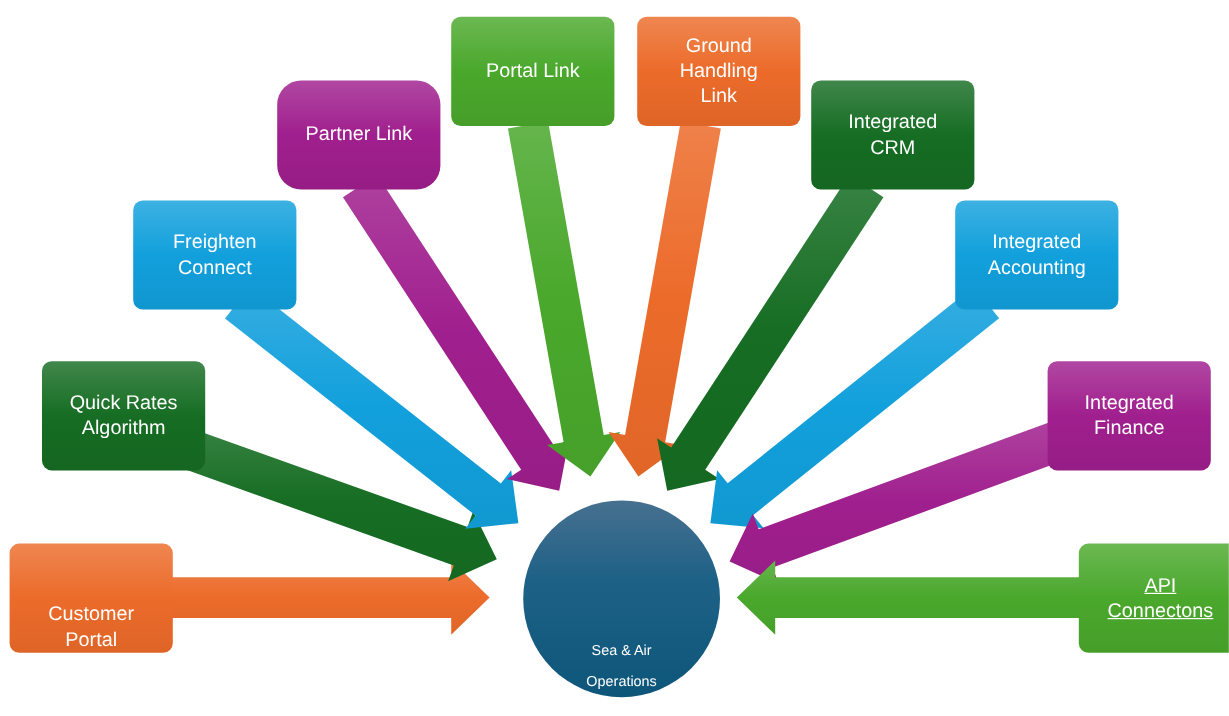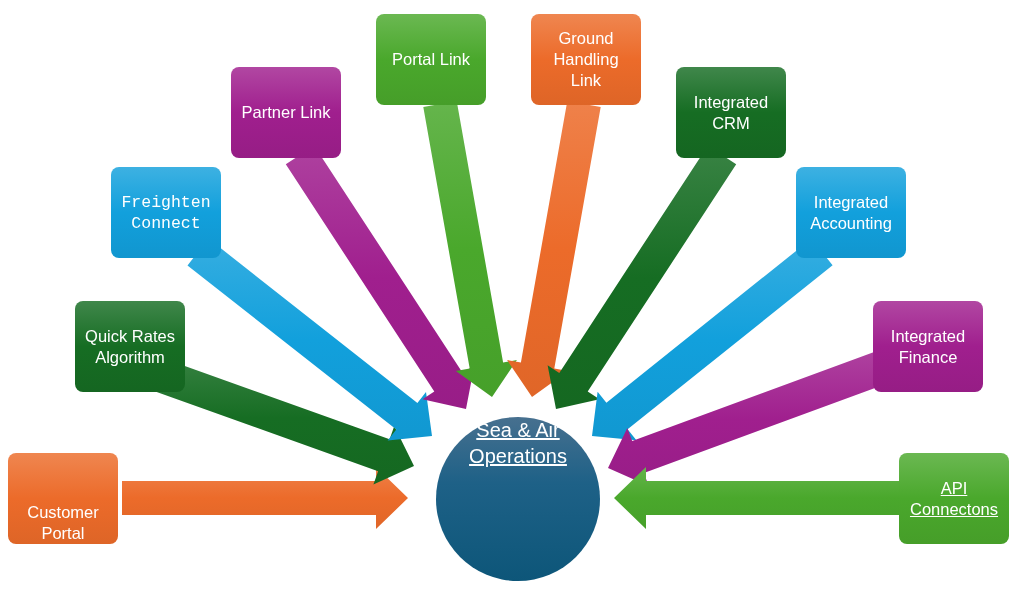--- a/index.html
+++ b/index.html
@@ -1,30 +1,30 @@
 <!DOCTYPE html>
 <html><head>
 <meta charset="utf-8">
 <style>
   html, body { margin: 0; padding: 0; background: #ffffff; }
   body { width: 1024px; height: 597px; position: relative; overflow: hidden;
          font-family: "Liberation Sans", "DejaVu Sans", sans-serif; }
   #diagram { position: absolute; left: 0; top: 0; width: 1024px; height: 597px; }
   .box {
-    position: absolute; width: 110px; height: 91px; border-radius: 8px;
+    position: absolute; width: 136px; height: 91px; border-radius: 8px;
     display: flex; align-items: center; justify-content: center; text-align: center;
     color: #ffffff; font-size: 16.5px; line-height: 21px;
     box-sizing: border-box; padding: 0 0; white-space: pre-line;
   }
   .box span { display: block; }
   .hub {
     position: absolute; left: 436px; top: 417px; width: 164px; height: 164px; border-radius: 50%;
     background: linear-gradient(#47708f, #1e6187 40%, #0d5679);
-    display: flex; align-items: flex-start; justify-content: center; text-align: center;
-    color: #ffffff; font-size: 20px; line-height: 26px; white-space: pre-line; text-decoration: underline;
+    display: flex; align-items: flex-end; justify-content: center; text-align: center;
+    color: #ffffff; font-size: 12px; line-height: 26px; white-space: pre-line;
   }
 </style>
 </head>
 <body>
 
 <svg id="diagram" xmlns="http://www.w3.org/2000/svg" width="1024" height="597">
   <defs id="defs">
       <linearGradient id="grad0" x1="0" y1="0" x2="0" y2="1">
         <stop offset="0" stop-color="#ef814a"></stop>
         <stop offset="0.5" stop-color="#ec6b2a"></stop>
@@ -86,25 +86,25 @@
       <polygon points="707.8,145.7 559.3,372.9 547.6,365.3 556.0,409.0 599.5,399.2 587.7,391.5 736.2,164.3" fill="url(#grad6)"></polygon>
       <polygon points="811.4,238.7 606.4,402.7 597.6,391.8 592.0,436.0 636.4,440.2 627.6,429.3 832.6,265.3" fill="url(#grad7)"></polygon>
       <polygon points="874.1,352.0 632.2,441.0 627.3,427.9 608.0,468.0 648.7,486.1 643.9,472.9 885.9,384.0" fill="url(#grad8)"></polygon>
       <polygon points="900.0,481.0 646.0,481.0 646.0,467.0 614.0,498.0 646.0,529.0 646.0,515.0 900.0,515.0" fill="url(#grad9)"></polygon>
     </g>
 </svg>
 
 <div id="boxes">
   <div class="box" style="left: 8px; top: 453px; background: linear-gradient(rgb(239, 134, 80), rgb(236, 107, 42) 50%, rgb(222, 101, 39)); align-items: flex-end;"><span>Customer
 Portal</span></div>
-  <div class="box" style="left: 35px; top: 301px; background: linear-gradient(rgb(64, 135, 75), rgb(22, 109, 35) 50%, rgb(21, 102, 33)); margin-left: 40px;"><span>Quick Rates
+  <div class="box" style="left: 35px; top: 301px; background: linear-gradient(rgb(64, 135, 75), rgb(22, 109, 35) 50%, rgb(21, 102, 33));"><span>Quick Rates
 Algorithm</span></div>
-  <div class="box" style="left: 111px; top: 167px; background: linear-gradient(rgb(61, 177, 226), rgb(18, 160, 220) 50%, rgb(17, 150, 207)); font-family: Liberation Mono, monospace;"><span>Freighten
+  <div class="box" style="left: 111px; top: 167px; background: linear-gradient(rgb(61, 177, 226), rgb(18, 160, 220) 50%, rgb(17, 150, 207));"><span>Freighten
 Connect</span></div>
-  <div class="box" style="left: 231px; top: 67px; background: linear-gradient(rgb(177, 71, 162), rgb(160, 31, 142) 50%, rgb(150, 29, 133));"><span>Partner Link</span></div>
+  <div class="box" style="left: 231px; top: 67px; background: linear-gradient(rgb(177, 71, 162), rgb(160, 31, 142) 50%, rgb(150, 29, 133)); border-radius: 20px;"><span>Partner Link</span></div>
   <div class="box" style="left: 376px; top: 14px; background: linear-gradient(rgb(107, 184, 82), rgb(74, 168, 44) 50%, rgb(70, 158, 41));"><span>Portal Link</span></div>
   <div class="box" style="left: 531px; top: 14px; background: linear-gradient(rgb(239, 134, 80), rgb(236, 107, 42) 50%, rgb(222, 101, 39));"><span>Ground
 Handling
 Link</span></div>
   <div class="box" style="left: 676px; top: 67px; background: linear-gradient(rgb(64, 135, 75), rgb(22, 109, 35) 50%, rgb(21, 102, 33));"><span>Integrated
 CRM</span></div>
   <div class="box" style="left: 796px; top: 167px; background: linear-gradient(rgb(61, 177, 226), rgb(18, 160, 220) 50%, rgb(17, 150, 207));"><span>Integrated
 Accounting</span></div>
   <div class="box" style="left: 873px; top: 301px; background: linear-gradient(rgb(177, 71, 162), rgb(160, 31, 142) 50%, rgb(150, 29, 133));"><span>Integrated
 Finance</span></div>

